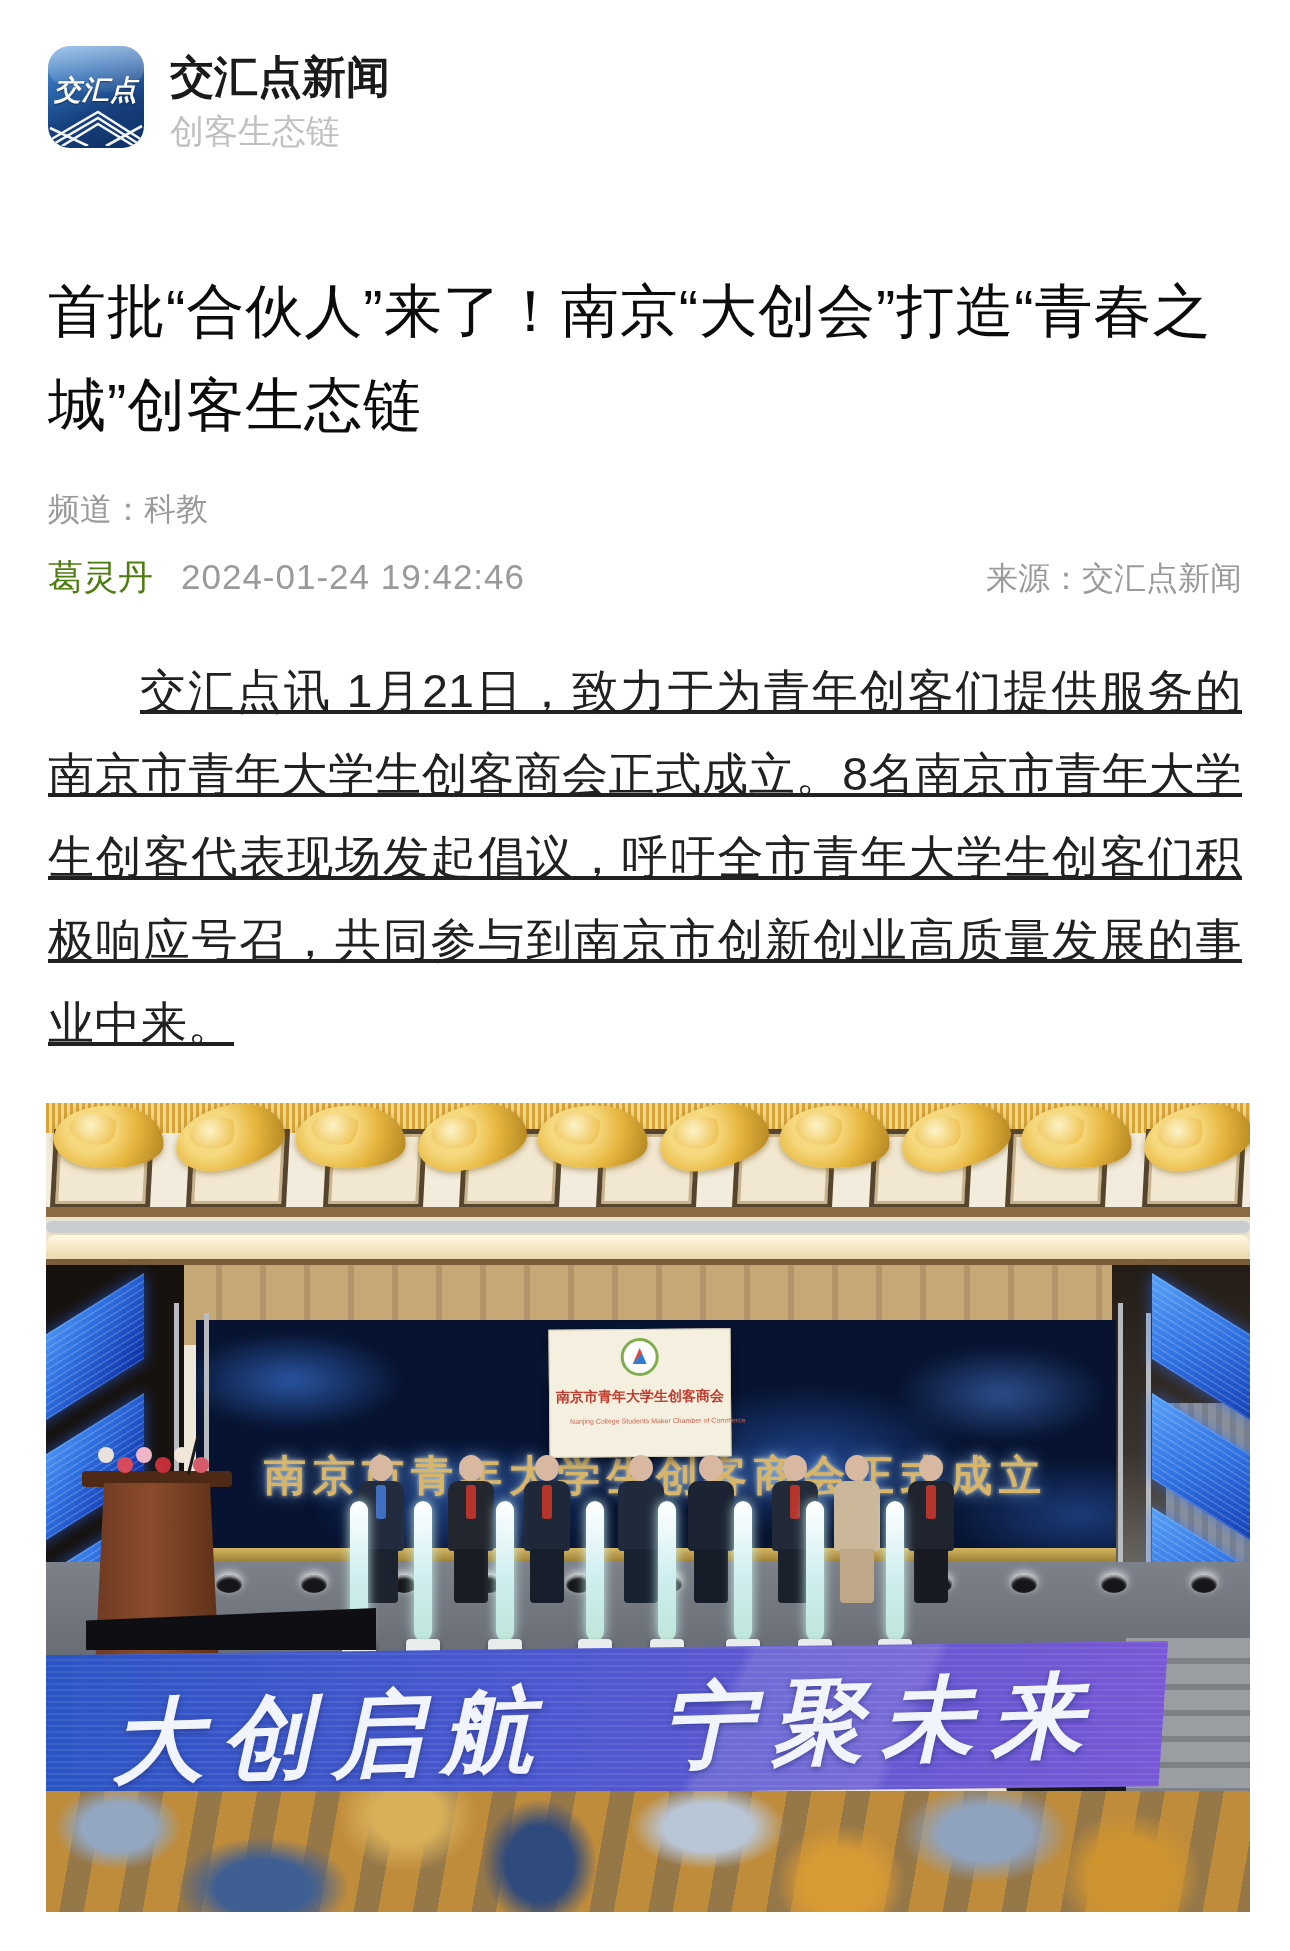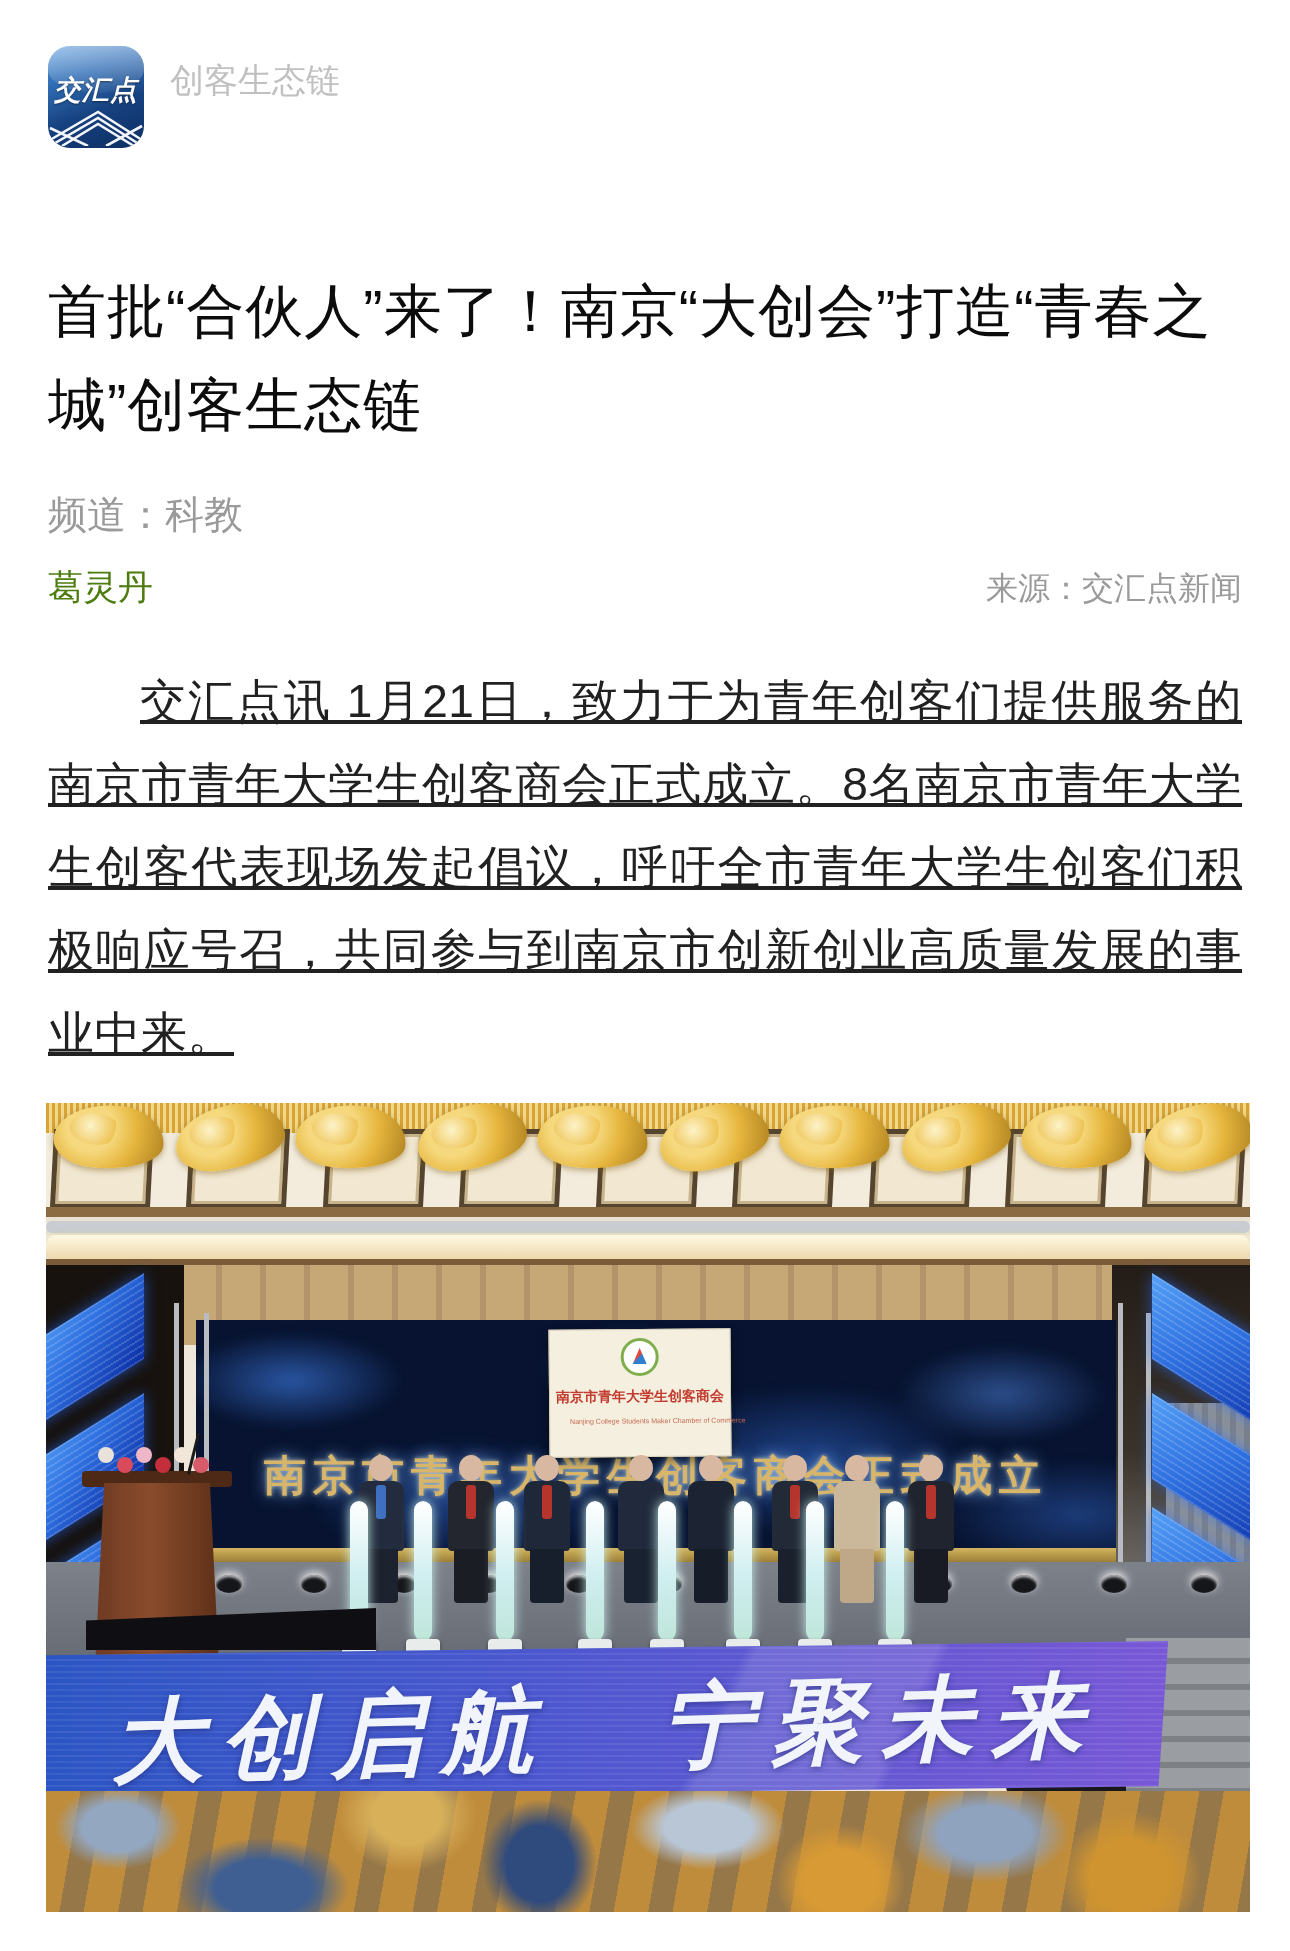--- a/index.html
+++ b/index.html
@@ -22,21 +22,21 @@
   .app-name{font-size:44px;font-weight:bold;color:#1a1a1a;line-height:1.15;}
   .app-slogan{font-size:34px;color:#c0c0c0;margin-top:10px;line-height:1.1;}
   .open-btn{margin-left:auto;width:200px;height:90px;border-radius:45px;border:none;
     background:#1c3d72;color:#ffffff;font-size:40px;font-weight:500;cursor:pointer;
     font-family:inherit;display:flex;align-items:center;justify-content:center;flex:0 0 auto;
     margin-top:2px;letter-spacing:4px;}
 
   
   .title{margin:116px 48px 0 48px;font-size:58px;line-height:94px;font-weight:normal;
     color:#0c0c0c;letter-spacing:1px;}
-  .channel-line{margin:36px 48px 0 48px;font-size:39px;color:#9a9a9a;}
+  .channel-line{margin:36px 48px 0 48px;font-size:32px;color:#9a9a9a;}
   .byline{margin:22px 48px 0 48px;display:flex;align-items:baseline;font-size:35px;}
   .author{color:#4d7c0f;cursor:pointer;}
   .pub-time{color:#9a9a9a;margin-left:28px;letter-spacing:1px;}
   .source{color:#9a9a9a;margin-left:auto;font-size:32px;}
   .body-text{margin:49px 48px 0 48px;font-size:46px;line-height:83px;color:#212121;
     text-indent:2em;text-align:justify;letter-spacing:.5px;}
 
   
   .photo{position:absolute;left:46px;top:1103px;width:1204px;height:809px;overflow:hidden;
     background:#efe8da;}
@@ -183,30 +183,32 @@
       <g stroke="#ffffff" stroke-width="2.6" fill="none" opacity="0.95">
         <path d="M2 34 L50 6 L94 34"></path>
         <path d="M2 40 L50 12 L94 40"></path>
         <path d="M14 40 L50 18 L86 40"></path>
         <path d="M2 22 L40 40"></path>
         <path d="M58 40 L94 20"></path>
       </g>
     </svg>
   </div>
   <div class="app-titles">
+    <div class="app-name">交汇点新闻</div>
     <div class="app-slogan">创客生态链</div>
   </div>
 </div>
 
 <h1 class="title" style="margin-block:0;margin-top:116px;">首批“合伙人”来了！南京“大创会”打造“青春之城”创客生态链</h1>
 
 <div class="channel-line">频道：科教</div>
 
 <div class="byline">
   <span class="author">葛灵丹</span>
+  <span class="pub-time">2024-01-24 19:42:46</span>
   <span class="source">来源：交汇点新闻</span>
 </div>
 
 <p class="body-text" style="margin-block:0;margin-top:49px;text-decoration:underline;">交汇点讯 1月21日，致力于为青年创客们提供服务的南京市青年大学生创客商会正式成立。8名南京市青年大学生创客代表现场发起倡议，呼吁全市青年大学生创客们积极响应号召，共同参与到南京市创新创业高质量发展的事业中来。</p>
 
 <div class="photo">
 
   <div class="ceiling"></div>
   <div class="fringe2"></div>
   <div class="panel-row">

